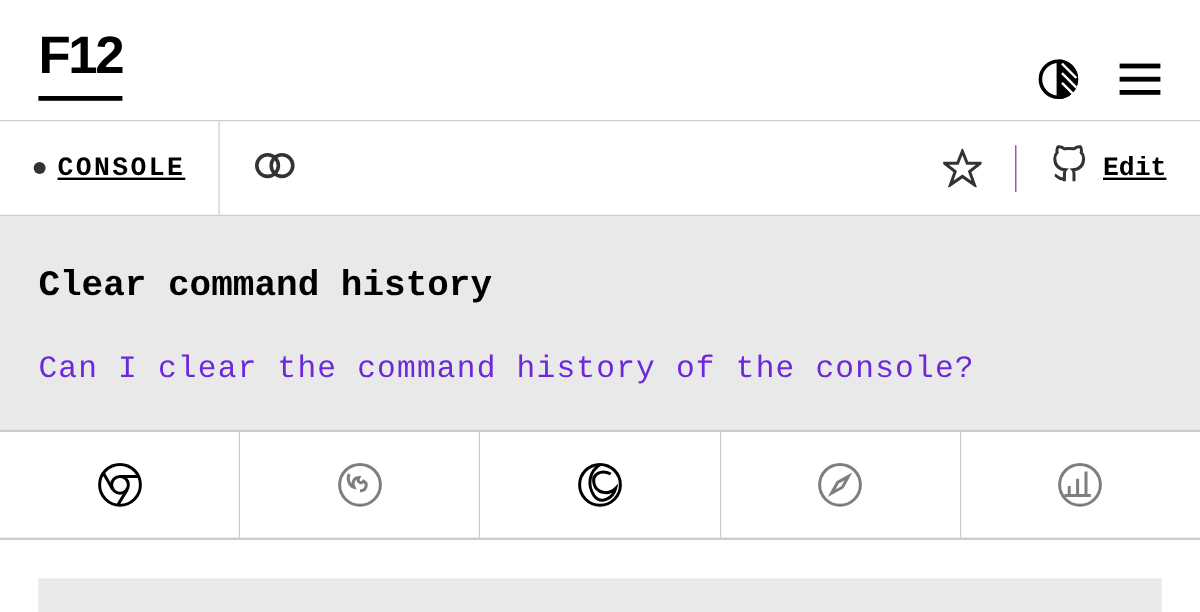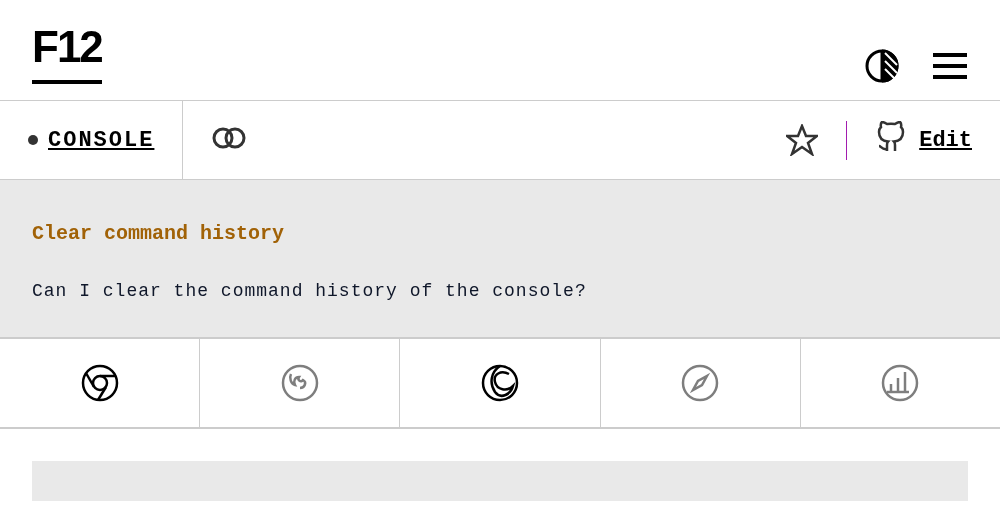--- a/index.html
+++ b/index.html
@@ -100,28 +100,28 @@
       border-left: 1px solid #a21caf;
       font-weight: bold;
       font-size: 22px;
       cursor: pointer;
     }
     .content {
       background: #e9e9e9;
       padding: 42px 32px 36px 32px;
     }
     .content-title {
-      font-size: 20px;
+      font-size: 30px;
       font-weight: bold;
-      color: #a16207;
+      color: #000000;
       margin-bottom: 16px;
     }
     .content-subtitle {
-      font-size: 18px;
-      color: #0f172a;
+      font-size: 26px;
+      color: #6d28d9;
       letter-spacing: 1px;
       margin-top: 36px;
     }
     .browser-tabs {
       display: flex;
       border-top: 2px solid #ccc;
       border-bottom: 2px solid #ccc;
     }
     .browser-tab {
       flex: 1;

